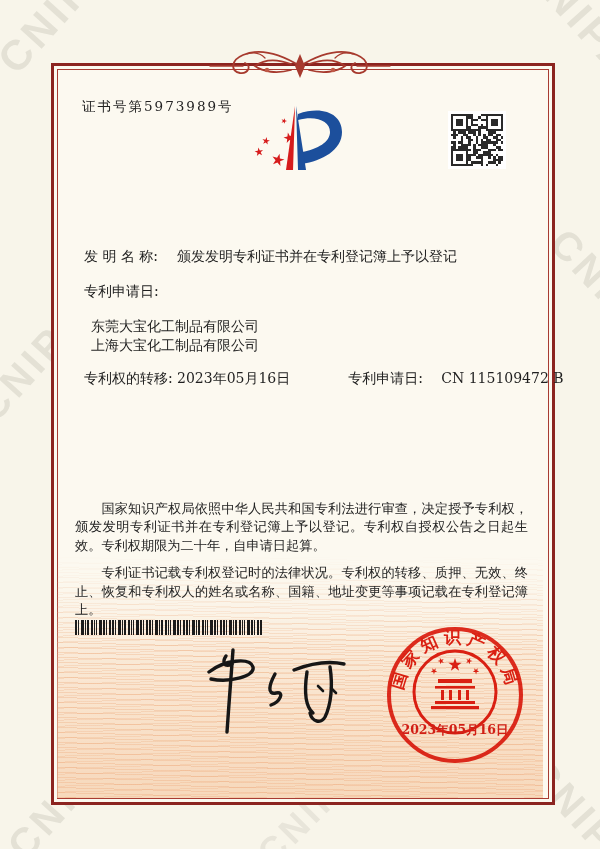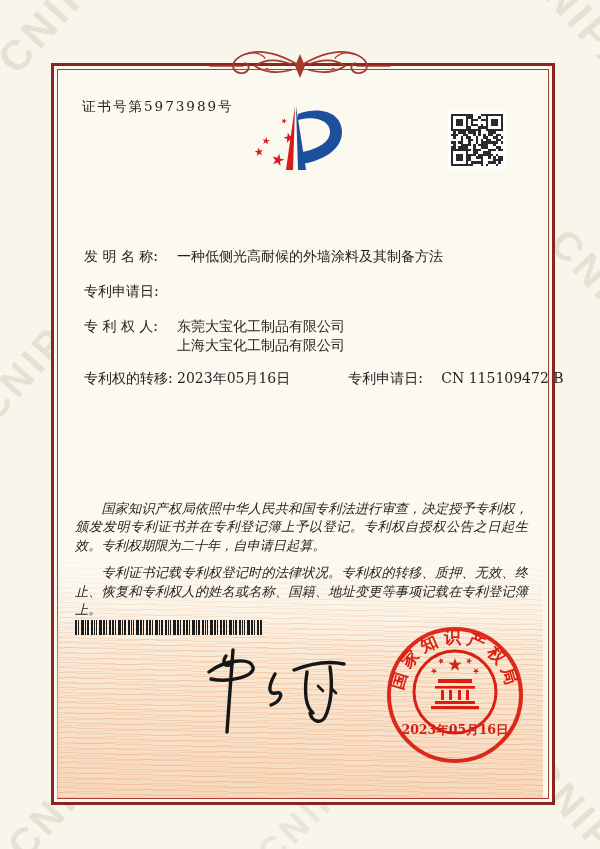--- a/index.html
+++ b/index.html
@@ -39,21 +39,21 @@
 
   .fields{position:absolute;left:84px;top:247px;width:452px;font-size:14px;line-height:19px;}
   .frow{display:flex;margin-bottom:16px;}
   .flabel{width:86px;flex:0 0 86px;white-space:nowrap;}
   .fvalue{flex:1;margin-left:7px;}
   .frow.cols{gap:0;}
   .frow.cols .pair2{margin-left:58px;display:flex;}
   .frow.cols .pair2 .fvalue{white-space:nowrap;}
 
   .bodytext{position:absolute;left:75px;top:500px;width:453px;font-size:13.2px;
-            line-height:18.4px;font-style:italic;color:#242424;text-align:justify;}
+            line-height:18.4px;color:#242424;text-align:justify;}
   .bodytext p{margin:0 0 9px 0;text-indent:2em;}
 
   .barcode{position:absolute;left:75px;top:620px;width:186px;height:15px;}
   .barcode span{position:absolute;top:0;height:100%;background:#1b1b1b;}
 
   .director{position:absolute;left:85px;top:670px;font-family:"Liberation Sans","DejaVu Sans",sans-serif;
             font-size:14.5px;font-weight:600;color:#2b2b2b;line-height:26px;}
   .signature{position:absolute;left:180px;top:642px;width:175px;height:98px;}
 
   .seal{position:absolute;left:382px;top:622px;width:146px;height:146px;mix-blend-mode:multiply;}
@@ -369,27 +369,26 @@
         <i style="grid-column:13;grid-row:21"></i>
         <i style="grid-column:15;grid-row:21"></i>
         <i style="grid-column:19;grid-row:21"></i>
       </div>
   </div>
 
 
   <div class="fields">
     <div class="frow">
       <span class="flabel">发 明 名 称:</span>
-      <span class="fvalue">一种低侧光高耐候的外墙涂料及其制备方法</span>
+      <span class="fvalue">颁发发明专利证书并在专利登记簿上予以登记</span>
     </div>
     <div class="frow">
       <span class="flabel">专利申请日:</span>
     </div>
     <div class="frow" style="margin-bottom:14px;">
-      <span class="flabel">专 利 权 人:</span>
       <span class="fvalue">
         <div>东莞大宝化工制品有限公司</div>
         <div>上海大宝化工制品有限公司</div>
       </span>
     </div>
     <div class="frow cols">
       <span class="flabel">专利权的转移:</span>
       <span class="fvalue" style="flex:0 0 auto;white-space:nowrap;">2023年05月16日</span>
       <span class="pair2">
         <span class="flabel">专利申请日:</span>

